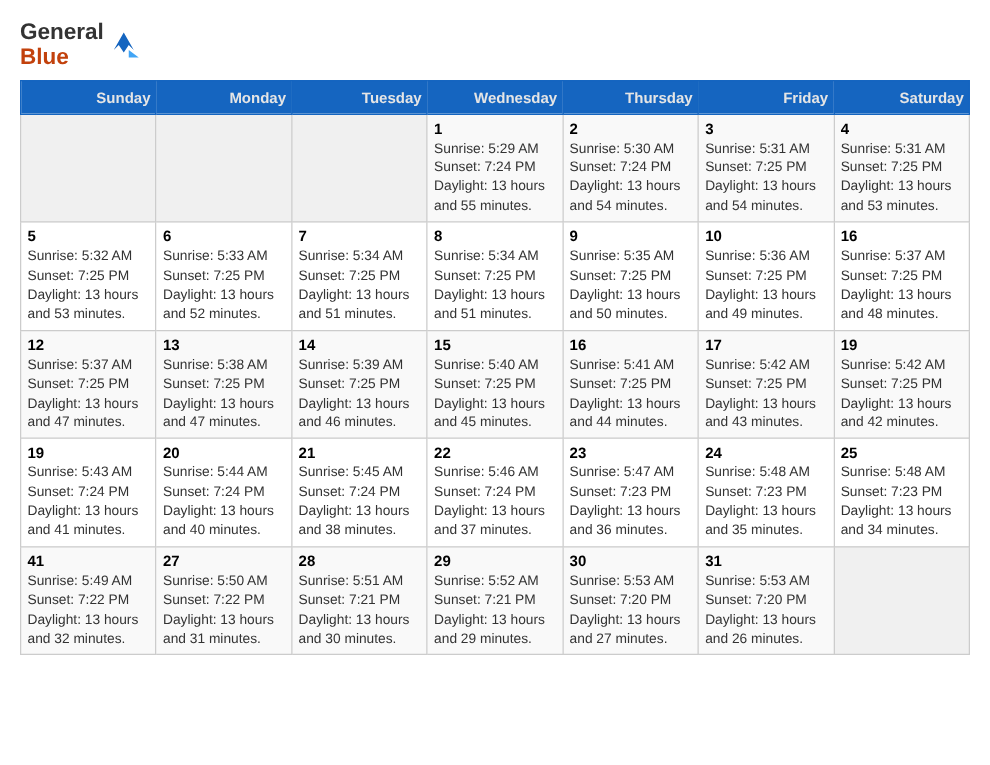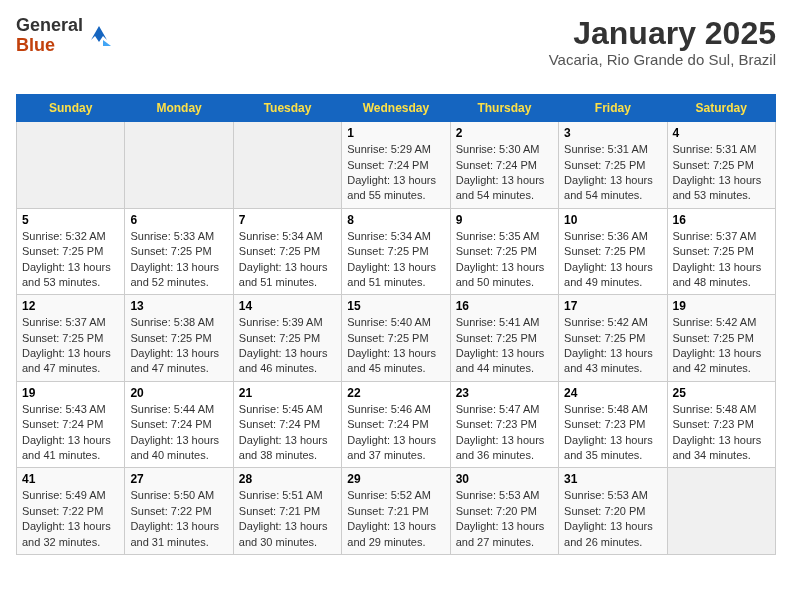--- a/index.html
+++ b/index.html
@@ -7,21 +7,21 @@
       font-family: Arial, sans-serif;
       background: #fff;
       width: 792px;
       min-height: 612px;
       padding: 16px;
     }
     .header {
       display: flex;
       align-items: flex-start;
       justify-content: space-between;
-      margin-bottom: 26px;
+      margin-bottom: 8px;
       gap: 36px;
     }
     .logo {
       display: flex;
       align-items: center;
       gap: 2px;
     }
     .logo-text {
       font-size: 18px;
       font-weight: bold;
@@ -43,23 +43,23 @@
       color: #555;
       font-weight: normal;
     }
     table {
       width: 100%;
       border-collapse: collapse;
       font-size: 11px;
     }
     thead tr th {
       background: #1565c0;
-      color: #fde047;
+      color: #e5e5e5;
       padding: 6px 4px;
-      text-align: center;
+      text-align: right;
       font-size: 12px;
       font-weight: bold;
       border: 1px solid #1565c0;
     }
     tbody tr td {
       border: 1px solid #ccc;
       padding: 4px 5px;
       vertical-align: top;
       background: #fff;
       min-height: 70px;
@@ -93,24 +93,20 @@
           <span class="logo-text logo-general">General</span>
           <span class="logo-text logo-blue">Blue</span>
         </div>
         <svg width="32" height="32" viewBox="0 0 32 32">
           <polygon points="8,20 16,6 24,20 20,16 16,22 12,16" fill="#1565c0"></polygon>
           <polygon points="20,20 28,26 20,26" fill="#42a5f5"></polygon>
         </svg>
       </div>
     </div>
   </div>
-  <div class="title-block">
-    <h1>January 2025</h1>
-    <h2>Vacaria, Rio Grande do Sul, Brazil</h2>
-  </div>
 </div>
 
 <table>
   <thead>
     <tr>
     <th>Sunday</th>
         <th>Monday</th>
         <th>Tuesday</th>
         <th>Wednesday</th>
         <th>Thursday</th>

